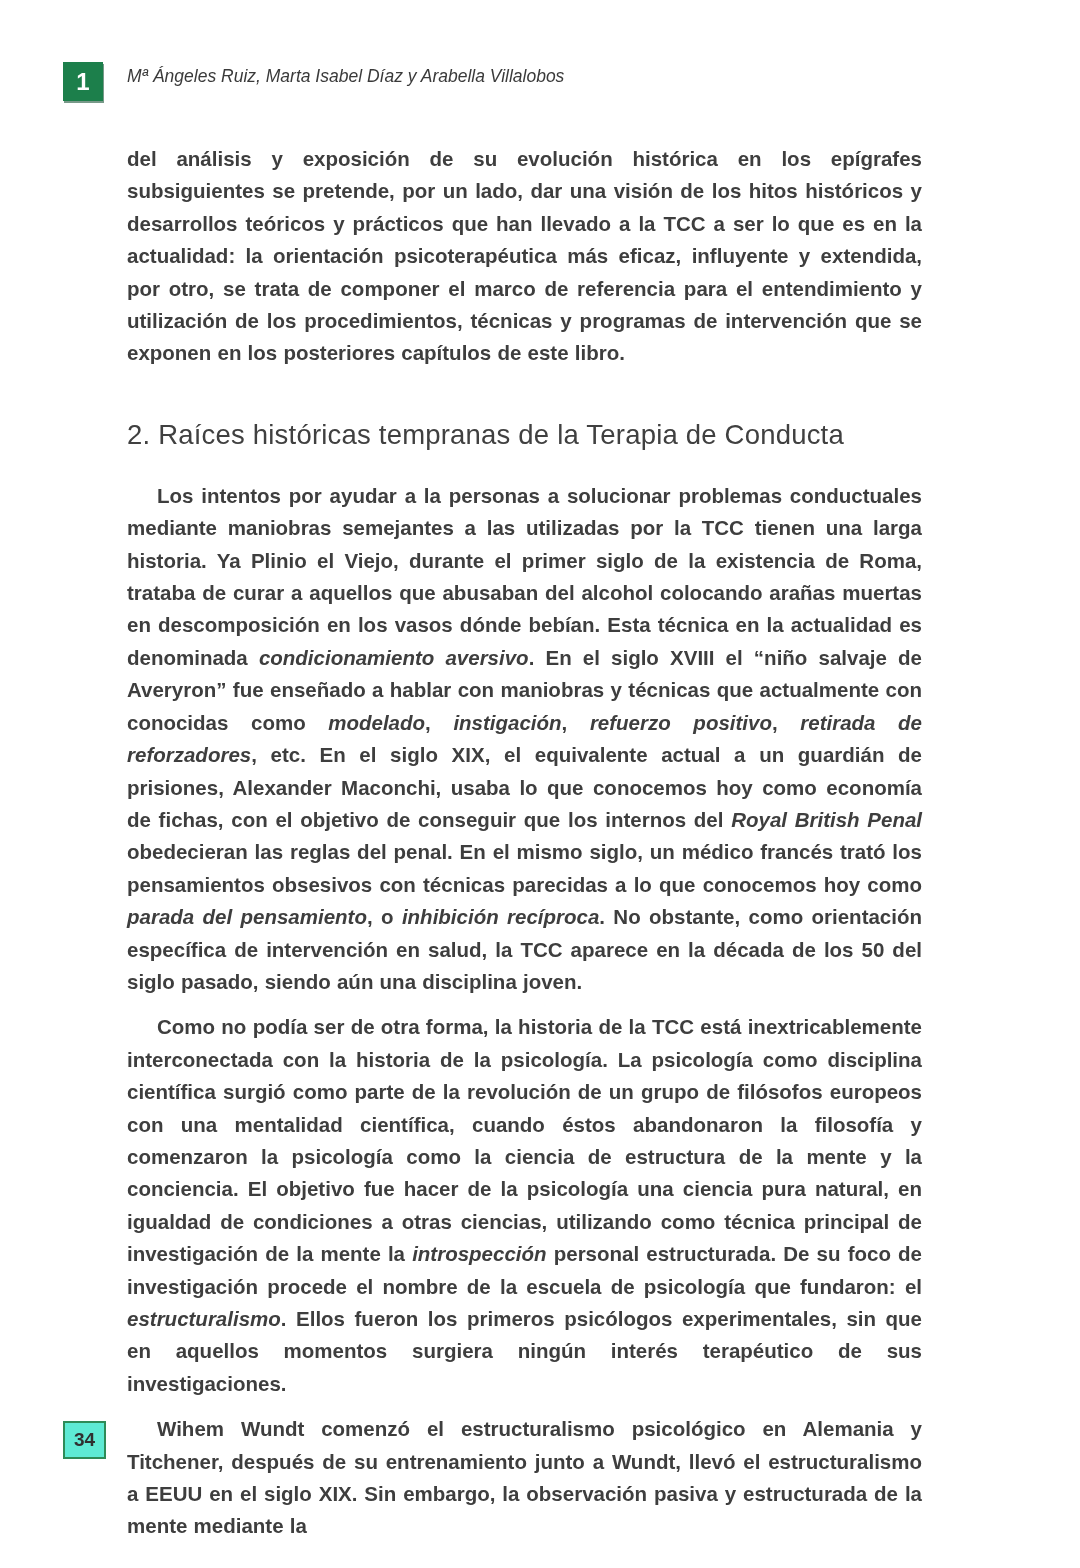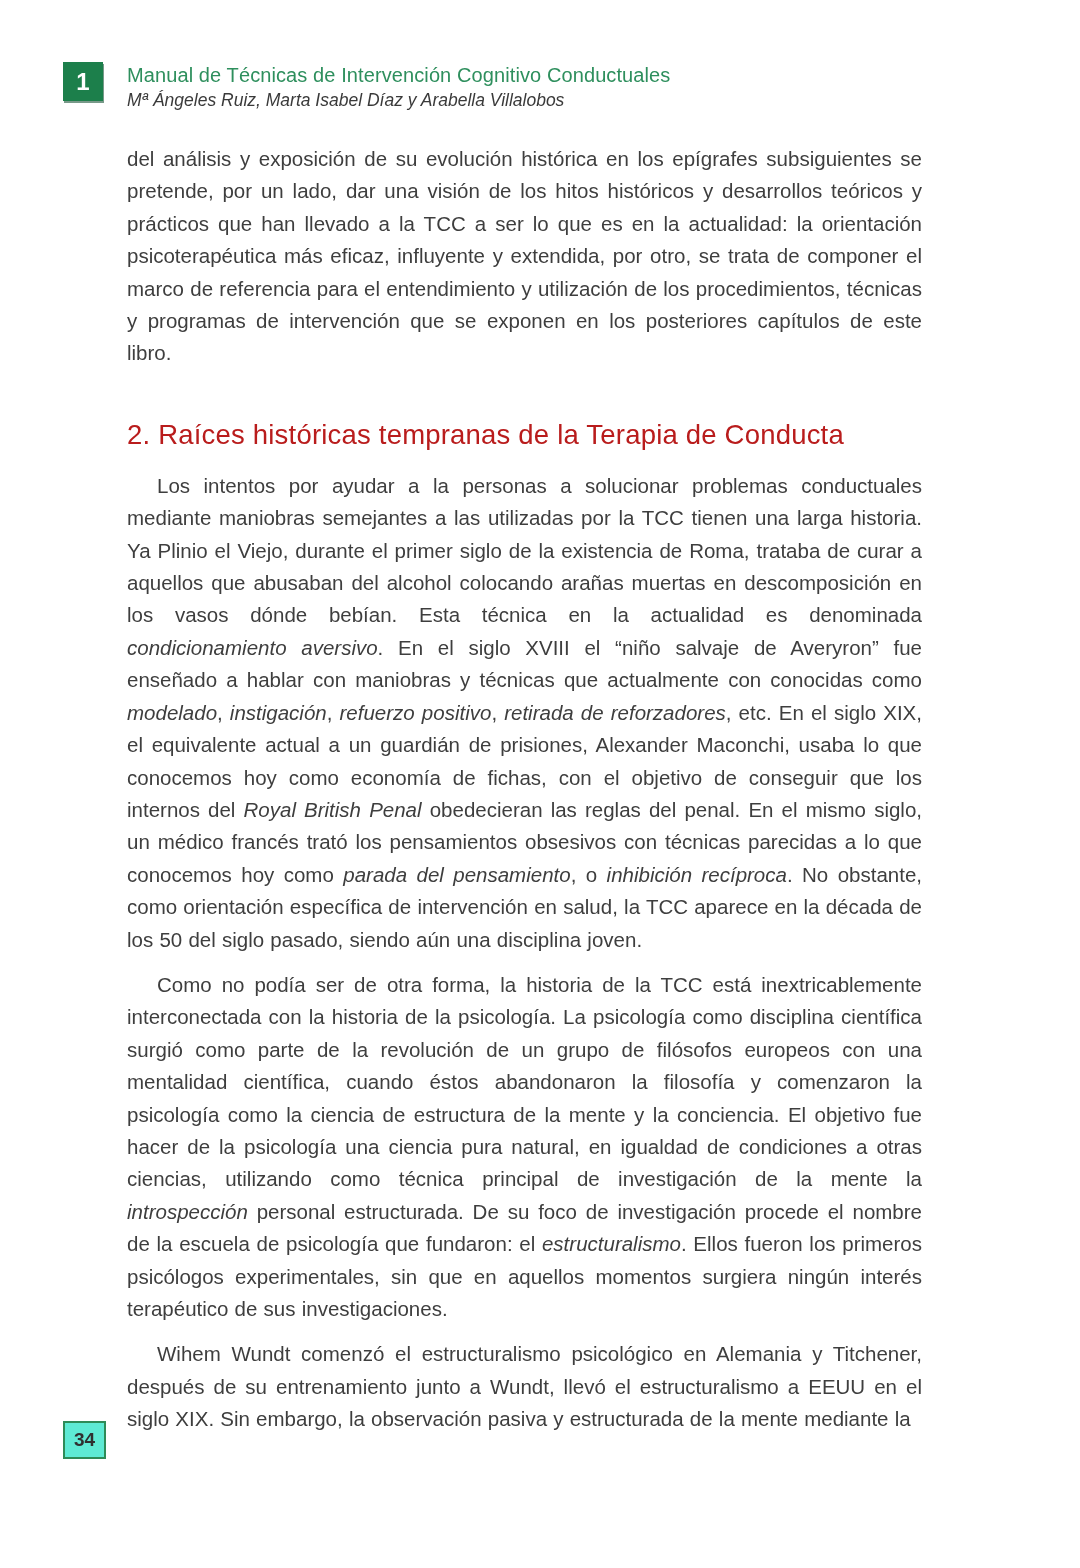--- a/index.html
+++ b/index.html
@@ -65,31 +65,32 @@
     color: #3e3e3e;
   }
   .body-paragraph {
     margin: 0 17px 13px 0;
     font-size: 20.5px;
     line-height: 32.4px;
     text-align: justify;
     hyphens: auto;
     -webkit-hyphens: auto;
     word-spacing: 0.5px;
+    font-weight: bold;
   }
   .body-paragraph.indented {
     text-indent: 30px;
   }
   .body-paragraph em {
     font-style: italic;
   }
   .section-heading {
-    margin: 49px 0 19px 0;
+    margin: 49px 0 29px 0;
     font-weight: normal;
-    color: #b91c1c;
+    color: #404040;
     font-size: 27.5px;
     line-height: 32px;
     letter-spacing: 0.2px;
   }
 
   
   .page-number-box {
     position: absolute;
     left: 63px;
     top: 1421px;
@@ -110,21 +111,20 @@
 </head>
 <body>
 
 <div class="page">
 
   <div class="header">
     <div class="chapter-badge">
       <span>1</span>
     </div>
     <div class="header-text">
-      <div class="book-title">Manual de Técnicas de Intervención Cognitivo Conductuales</div>
       <div class="book-authors">Mª Ángeles Ruiz, Marta Isabel Díaz y Arabella Villalobos</div>
     </div>
   </div>
 
   <div class="content">
     <div>
         <p class="body-paragraph" lang="es"><span>del análisis y exposición de su evolución histórica en los epígrafes subsiguientes se pretende, por un lado, dar una visión de los hitos históricos y desarrollos teóricos y prácticos que han llevado a la TCC a ser lo que es en la actualidad: la orientación psicoterapéutica más eficaz, influyente y extendida, por otro, se trata de componer el marco de referencia para el entendimiento y utilización de los procedimientos, técnicas y programas de intervención que se exponen en los posteriores capítulos de este libro.</span></p>
       </div>
     <h2 class="section-heading">2. Raíces históricas tempranas de la Terapia de Conducta</h2>
     <div>

